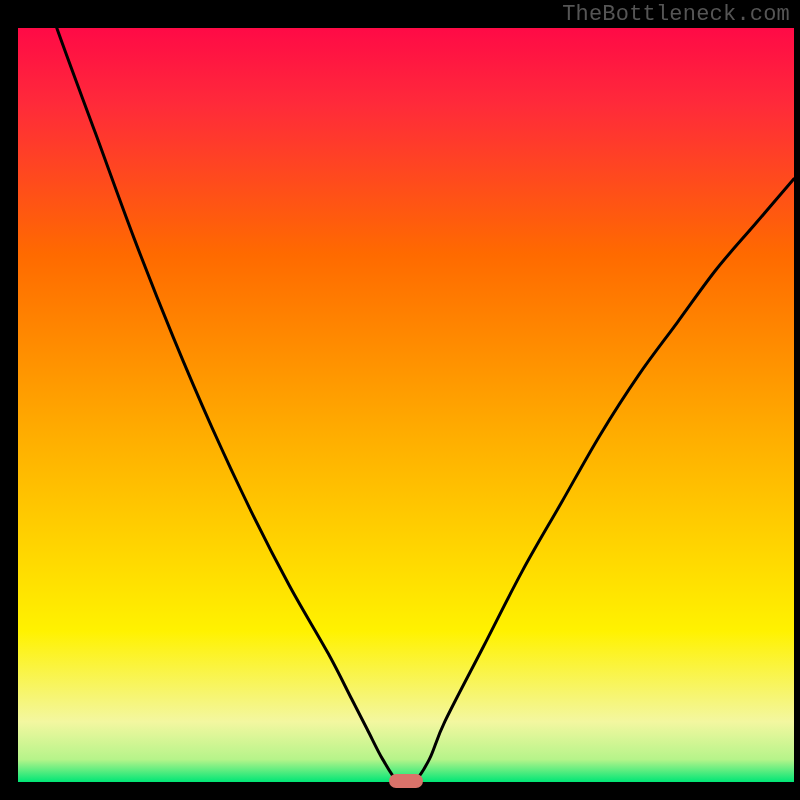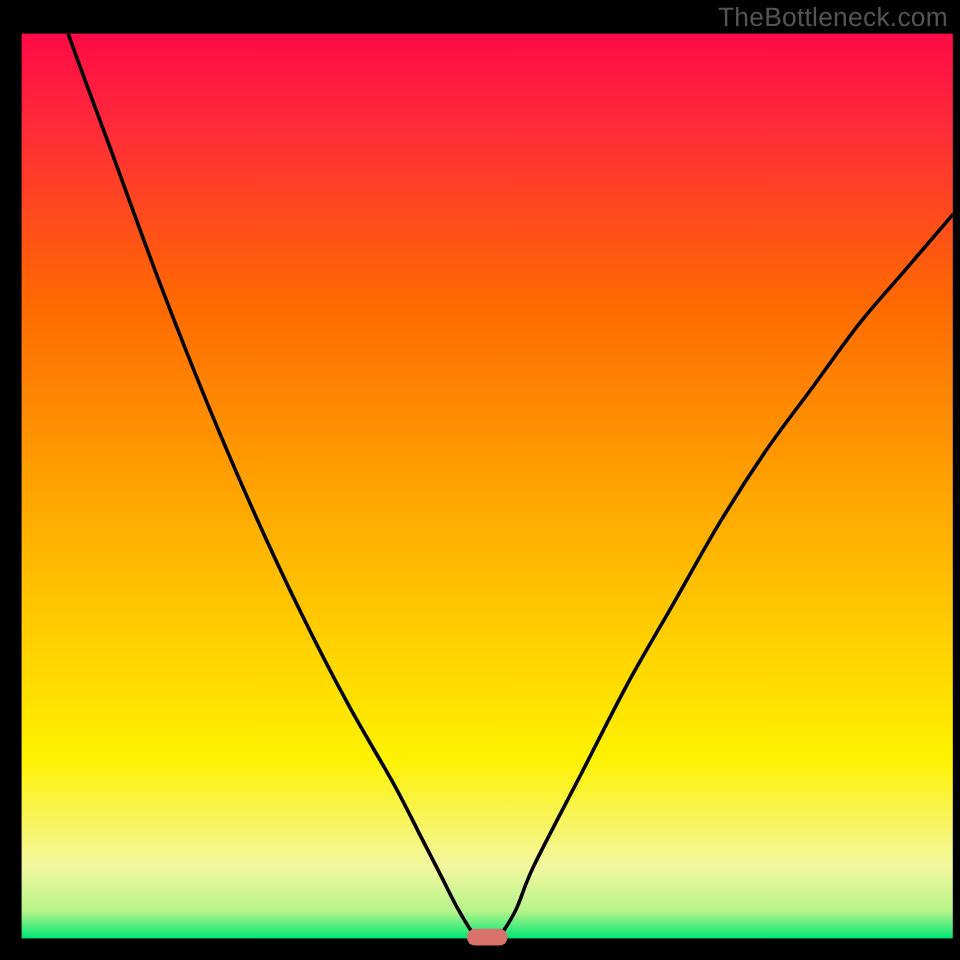--- a/index.html
+++ b/index.html
@@ -8,20 +8,21 @@
     width: 800px;
     height: 800px;
     overflow: hidden;
     font-family: Arial, Helvetica, sans-serif;
     background: #000;
   }
   .chart-wrap {
     position: relative;
     width: 800px;
     height: 596px;
+    font-family: Liberation Mono, monospace;
   }
   svg {
     display: block;
   }
   .watermark {
     position: absolute;
     top: 2px;
     right: 10px;
     color: #555;
     font-size: 22px;

